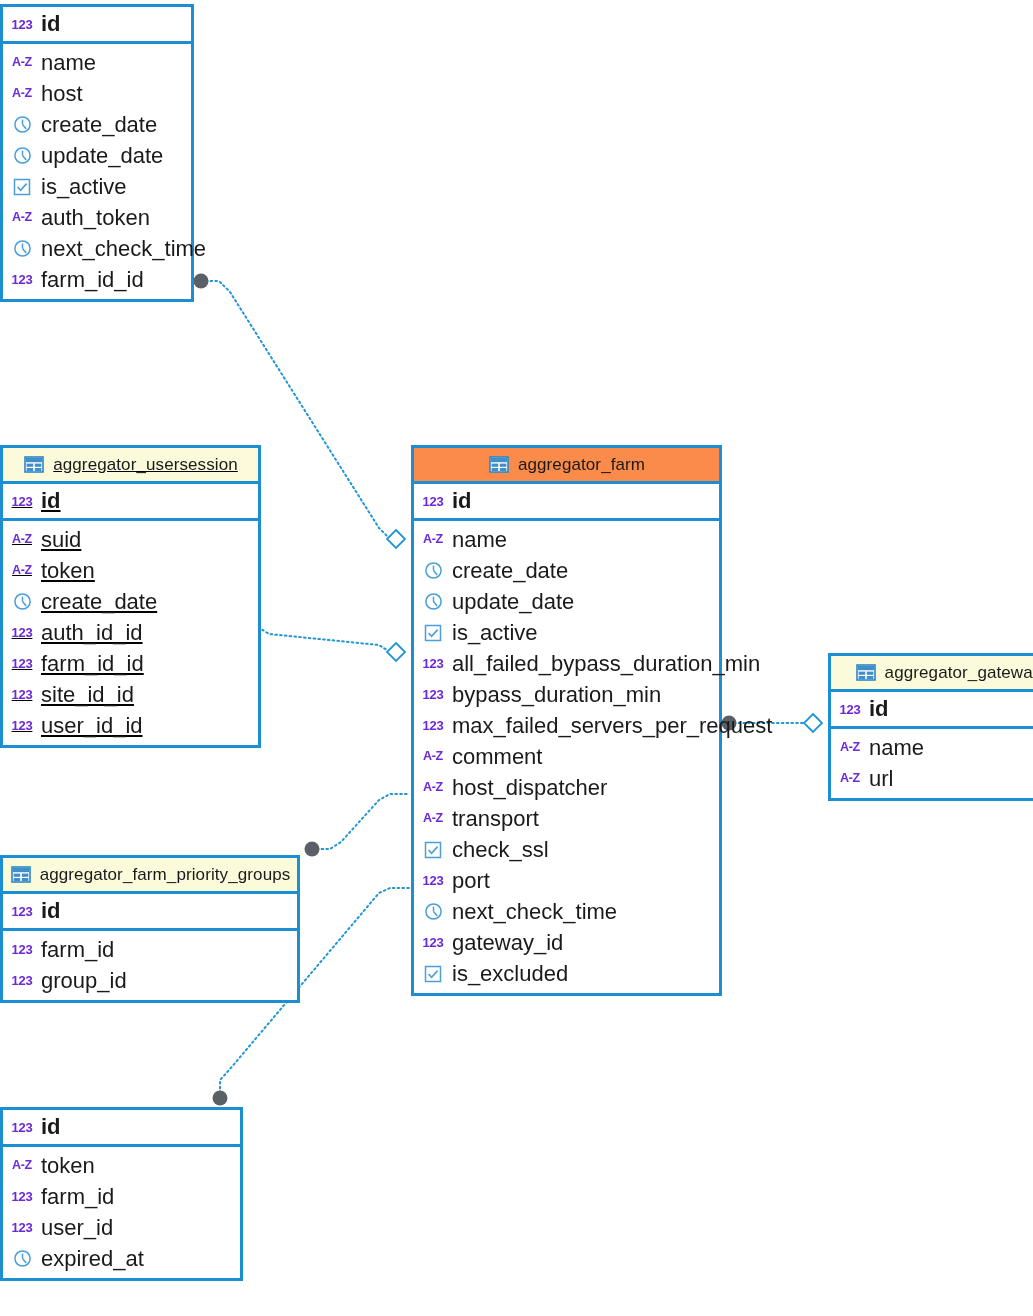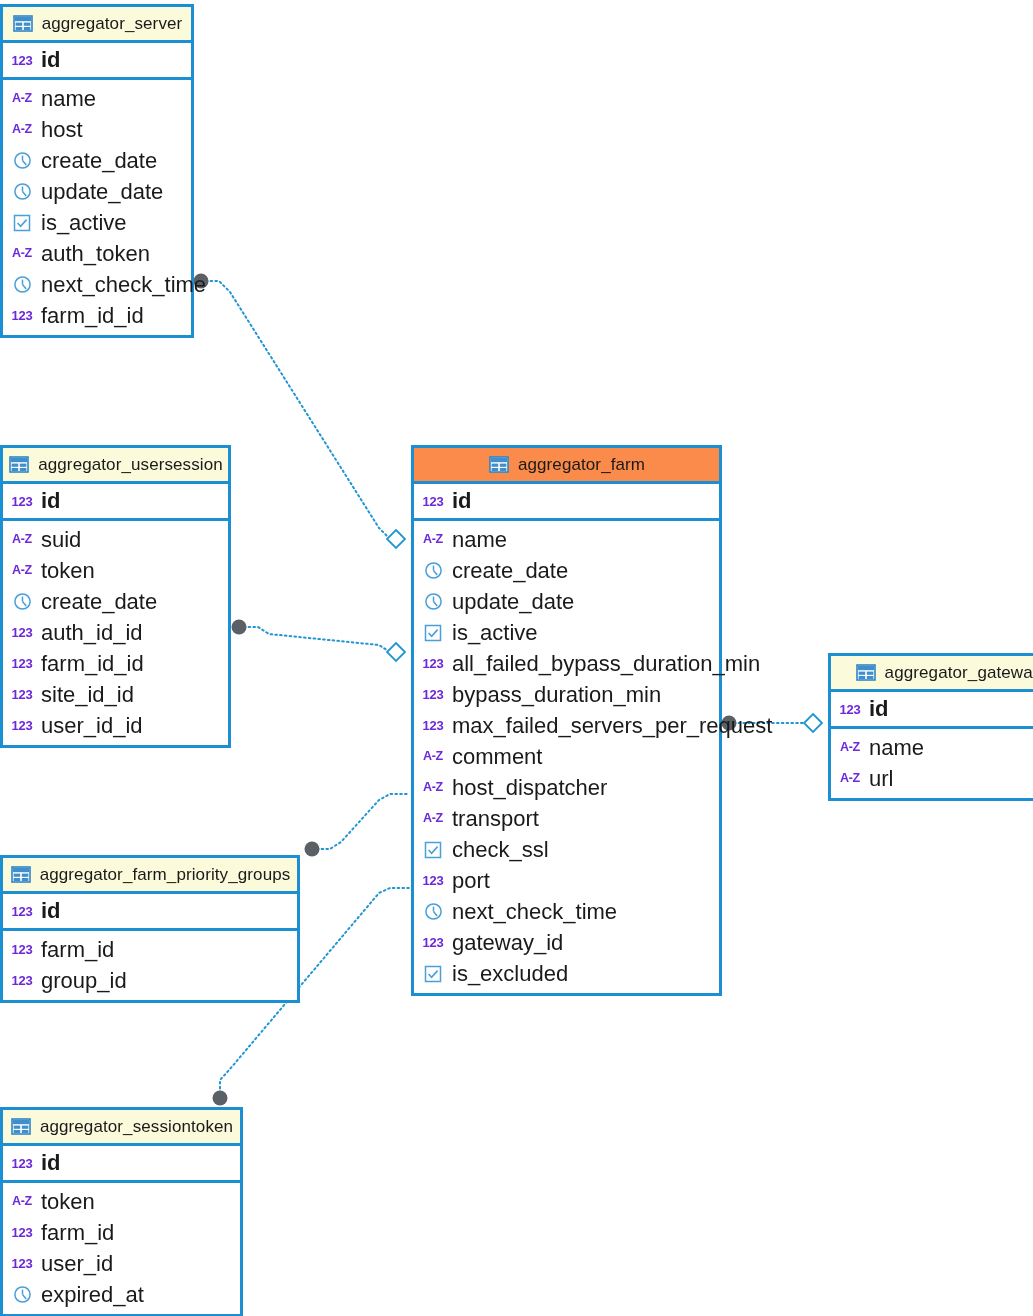--- a/index.html
+++ b/index.html
@@ -137,33 +137,20 @@
       <g>
         <path d="M 312 849 L 330 849 L 341 842 L 379 800 L 390 794 L 409 794" fill="none" stroke="#2196d3" stroke-width="2" stroke-dasharray="1.6 3.2" stroke-linecap="round"></path>
         <circle cx="312" cy="849" r="7.5" fill="#5a6066"></circle>
       </g>
       <g>
         <path d="M 220 1098 L 220 1080 L 230 1069 L 379 893 L 390 888 L 409 888" fill="none" stroke="#2196d3" stroke-width="2" stroke-dasharray="1.6 3.2" stroke-linecap="round"></path>
         <circle cx="220" cy="1098" r="7.5" fill="#5a6066"></circle>
       </g>
     </svg>
 <div class="table-node" style="left: 0px; top: 4px; width: 194px;">
-      <div class="tbl-header">
-        <span class="ticon">
-          <svg class="grid-icon" viewBox="0 0 20 17">
-            <rect x="1" y="1" width="18" height="15" fill="#ffffff" stroke="#2f86c5" stroke-width="1.6"></rect>
-            <rect x="1.8" y="1.8" width="16.4" height="4.4" fill="#3f8fcc"></rect>
-            <rect x="2.6" y="7.6" width="6.6" height="3.2" fill="#3f8fcc"></rect>
-            <rect x="10.8" y="7.6" width="6.6" height="3.2" fill="#3f8fcc"></rect>
-            <rect x="2.6" y="12.0" width="6.6" height="3.0" fill="#3f8fcc"></rect>
-            <rect x="10.8" y="12.0" width="6.6" height="3.0" fill="#3f8fcc"></rect>
-          </svg>
-        </span>
-        <span class="tbl-title">aggregator_server</span>
-      </div>
       <div class="tbl-pk">
         <span class="ticon num">123</span>
         <span class="col-name pk">id</span>
       </div>
       <div class="tbl-body">
         <div class="col-row">
           <span class="ticon txt">A-Z</span>
           <span class="col-name">name</span>
         </div>
         <div class="col-row">
@@ -212,21 +199,21 @@
             </svg>
           </span>
           <span class="col-name">next_check_time</span>
         </div>
         <div class="col-row">
           <span class="ticon num">123</span>
           <span class="col-name">farm_id_id</span>
         </div>
       </div>
     </div>
-    <div class="table-node" style="left: 0px; top: 445px; width: 231px;">
+    <div class="table-node" style="left: 0px; top: 445px; width: 261px; text-decoration: underline;">
       <div class="tbl-header">
         <span class="ticon">
           <svg class="grid-icon" viewBox="0 0 20 17">
             <rect x="1" y="1" width="18" height="15" fill="#ffffff" stroke="#2f86c5" stroke-width="1.6"></rect>
             <rect x="1.8" y="1.8" width="16.4" height="4.4" fill="#3f8fcc"></rect>
             <rect x="2.6" y="7.6" width="6.6" height="3.2" fill="#3f8fcc"></rect>
             <rect x="10.8" y="7.6" width="6.6" height="3.2" fill="#3f8fcc"></rect>
             <rect x="2.6" y="12.0" width="6.6" height="3.0" fill="#3f8fcc"></rect>
             <rect x="10.8" y="12.0" width="6.6" height="3.0" fill="#3f8fcc"></rect>
           </svg>
@@ -297,33 +284,20 @@
           <span class="ticon num">123</span>
           <span class="col-name">farm_id</span>
         </div>
         <div class="col-row">
           <span class="ticon num">123</span>
           <span class="col-name">group_id</span>
         </div>
       </div>
     </div>
     <div class="table-node" style="left: 0px; top: 1107px; width: 243px;">
-      <div class="tbl-header">
-        <span class="ticon">
-          <svg class="grid-icon" viewBox="0 0 20 17">
-            <rect x="1" y="1" width="18" height="15" fill="#ffffff" stroke="#2f86c5" stroke-width="1.6"></rect>
-            <rect x="1.8" y="1.8" width="16.4" height="4.4" fill="#3f8fcc"></rect>
-            <rect x="2.6" y="7.6" width="6.6" height="3.2" fill="#3f8fcc"></rect>
-            <rect x="10.8" y="7.6" width="6.6" height="3.2" fill="#3f8fcc"></rect>
-            <rect x="2.6" y="12.0" width="6.6" height="3.0" fill="#3f8fcc"></rect>
-            <rect x="10.8" y="12.0" width="6.6" height="3.0" fill="#3f8fcc"></rect>
-          </svg>
-        </span>
-        <span class="tbl-title">aggregator_sessiontoken</span>
-      </div>
       <div class="tbl-pk">
         <span class="ticon num">123</span>
         <span class="col-name pk">id</span>
       </div>
       <div class="tbl-body">
         <div class="col-row">
           <span class="ticon txt">A-Z</span>
           <span class="col-name">token</span>
         </div>
         <div class="col-row">

